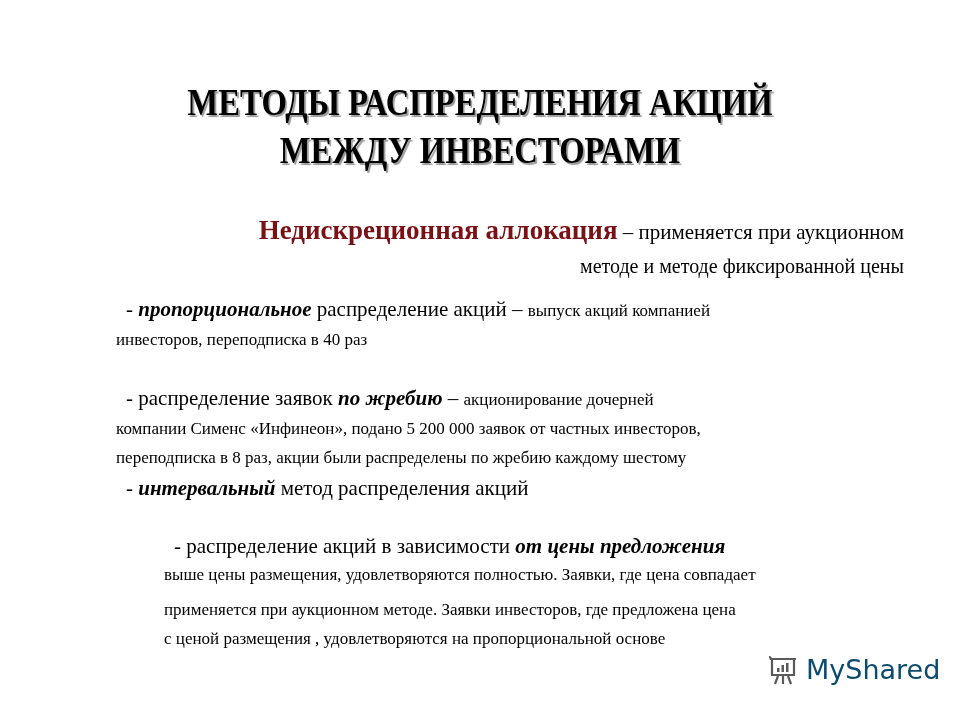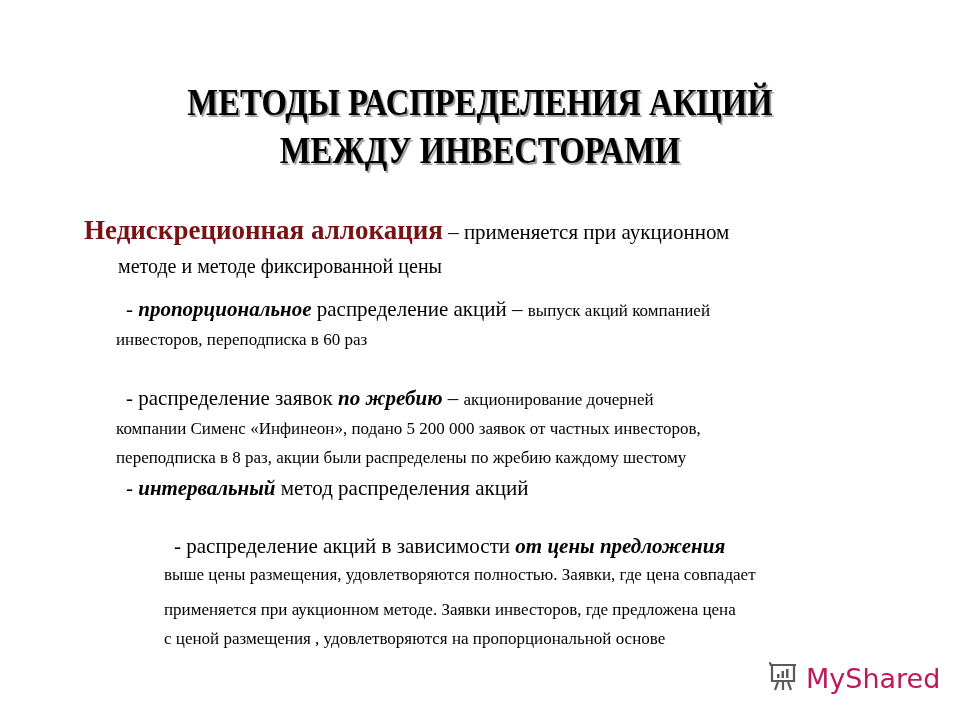--- a/index.html
+++ b/index.html
@@ -6,34 +6,34 @@
   body {
     width: 960px; height: 720px; background: #ffffff; position: relative; overflow: hidden;
     font-family: "Liberation Serif", "DejaVu Serif", serif; color: #000;
   }
   .title {
     position: absolute; left: 0; top: 78px; width: 960px; text-align: center;
     font-weight: bold; font-size: 38px; line-height: 48px; letter-spacing: 0px;
     transform: scaleX(0.86); transform-origin: center;
     text-shadow: 2px 2px 1px #9a9a9a;
   }
-  .block { position: absolute; left: 0; width: 960px; }
+  .block { position: absolute; left: 0; width: 960px; text-align: right; }
   .lead { top: 214px; left: 84px; width: 820px; }
   .lead .term { color: #7a1114; font-weight: bold; font-size: 27px; }
   .lead .rest { font-size: 21px; }
   .lead .line2 { display: block; padding-left: 34px; font-size: 20px; line-height: 32px; }
   .lead .line1 { display: block; line-height: 32px; }
   .item { position: absolute; left: 116px; width: 780px; font-family: Liberation Serif, serif; }
   .item .head { font-size: 21px; line-height: 28px; display: block; padding-left: 10px; }
   .item .body { font-size: 17px; line-height: 29px; display: block; }
   .bi { font-weight: bold; font-style: italic; }
   .small { font-size: 17px; }
   .logo {
-    position: absolute; left: 766px; top: 654px; height: 40px; display: flex; align-items: flex-end;
-    font-family: "DejaVu Sans", sans-serif; color: #be185d; font-size: 27px;
+    position: absolute; left: 766px; top: 654px; height: 40px; display: flex; align-items: flex-start;
+    font-family: "DejaVu Sans", sans-serif; color: #0c4a6e; font-size: 27px;
   }
   .logo svg { margin-right: 6px; }
 </style>
 </head>
 <body>
 
 <div class="title">
   <div>МЕТОДЫ РАСПРЕДЕЛЕНИЯ АКЦИЙ</div>
   <div>МЕЖДУ ИНВЕСТОРАМИ</div>
 </div>
@@ -42,21 +42,21 @@
   <span class="line1">
     <span class="term">Недискреционная  аллокация</span><span class="rest"> – применяется при аукционном</span>
   </span>
   <span class="line2">методе и методе фиксированной цены</span>
 </div>
 
 <div class="item" style="top:295px;">
   <span class="head">
     <span>- </span><span class="bi">пропорциональное</span><span> распределение акций – </span><span class="small">выпуск акций компанией</span>
   </span>
-  <span class="body">инвесторов, переподписка в 60 раз</span>
+  <span class="body">инвесторов, переподписка в 40 раз</span>
 </div>
 
 <div class="item" style="top:384px;">
   <span class="head">
     <span>- распределение заявок </span><span class="bi">по жребию</span><span> – </span><span class="small">акционирование  дочерней</span>
   </span>
   <span class="body">компании Сименс «Инфинеон», подано 5 200 000 заявок от частных инвесторов,</span>
   <span class="body">переподписка  в 8 раз, акции были распределены по жребию каждому шестому</span>
 </div>
 

